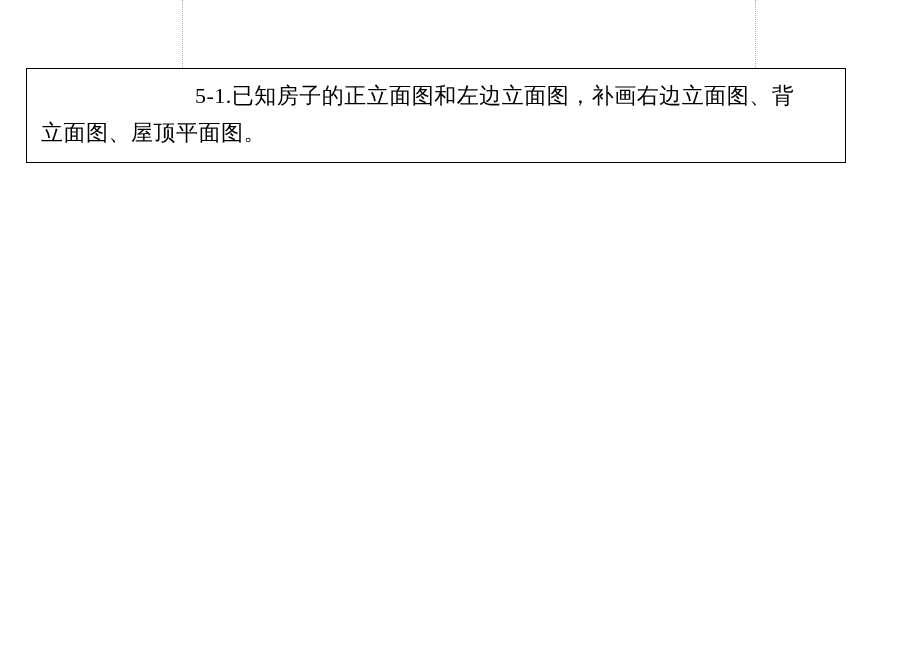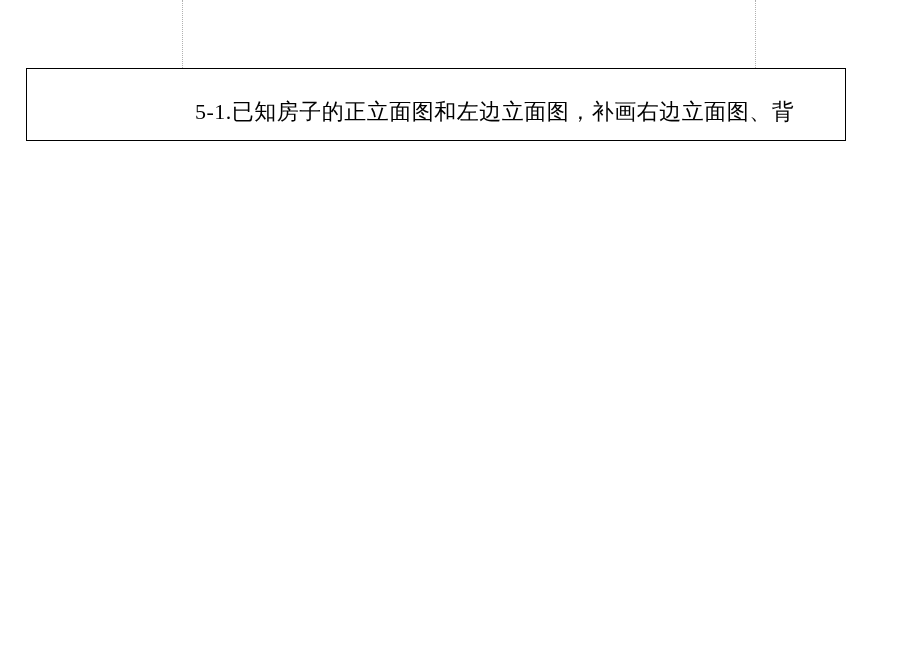--- a/index.html
+++ b/index.html
@@ -33,21 +33,21 @@
     width: 0;
     height: 90px;
     border-left: 1px dotted #b0b0b0;
   }
   .problem-box {
     position: absolute;
     left: 26px;
     top: 68px;
     width: 820px;
     border: 1px solid #000;
-    padding: 24px 14px 10px 14px;
+    padding: 8px 14px 10px 14px;
     box-sizing: border-box;
     font-size: 22px;
     line-height: 1.7;
     color: #000;
     background: #ffffff;
     letter-spacing: 0.5px;
   }
   .problem-box .first-line {
     text-indent: 7em;
   }
@@ -57,15 +57,16 @@
 
 <div class="page">
 
   <div class="guide-v-left"></div>
   <div class="guide-v-right"></div>
 
   <div class="problem-box">
     <div class="first-line">
       <span>5-1.</span><span>已知房子的正立面图和左边立面图，补画右边立面图、背</span>
     </div>
+    <div>立面图、屋顶平面图。</div>
   </div>
 
 </div>
 
 </body></html>

